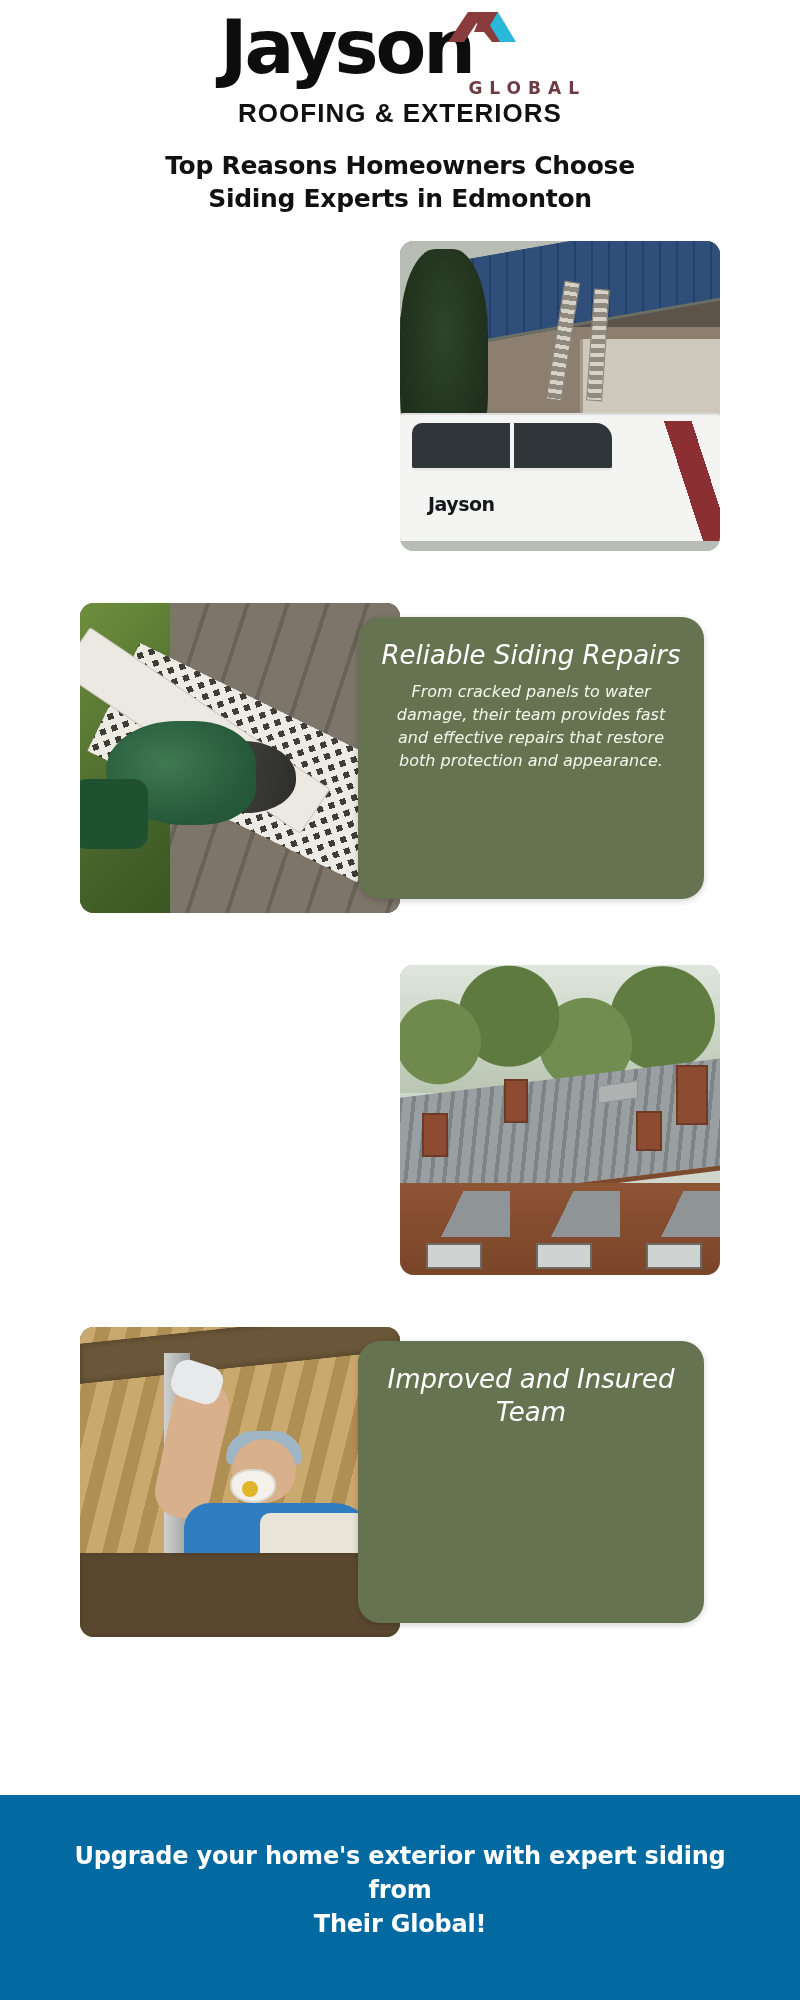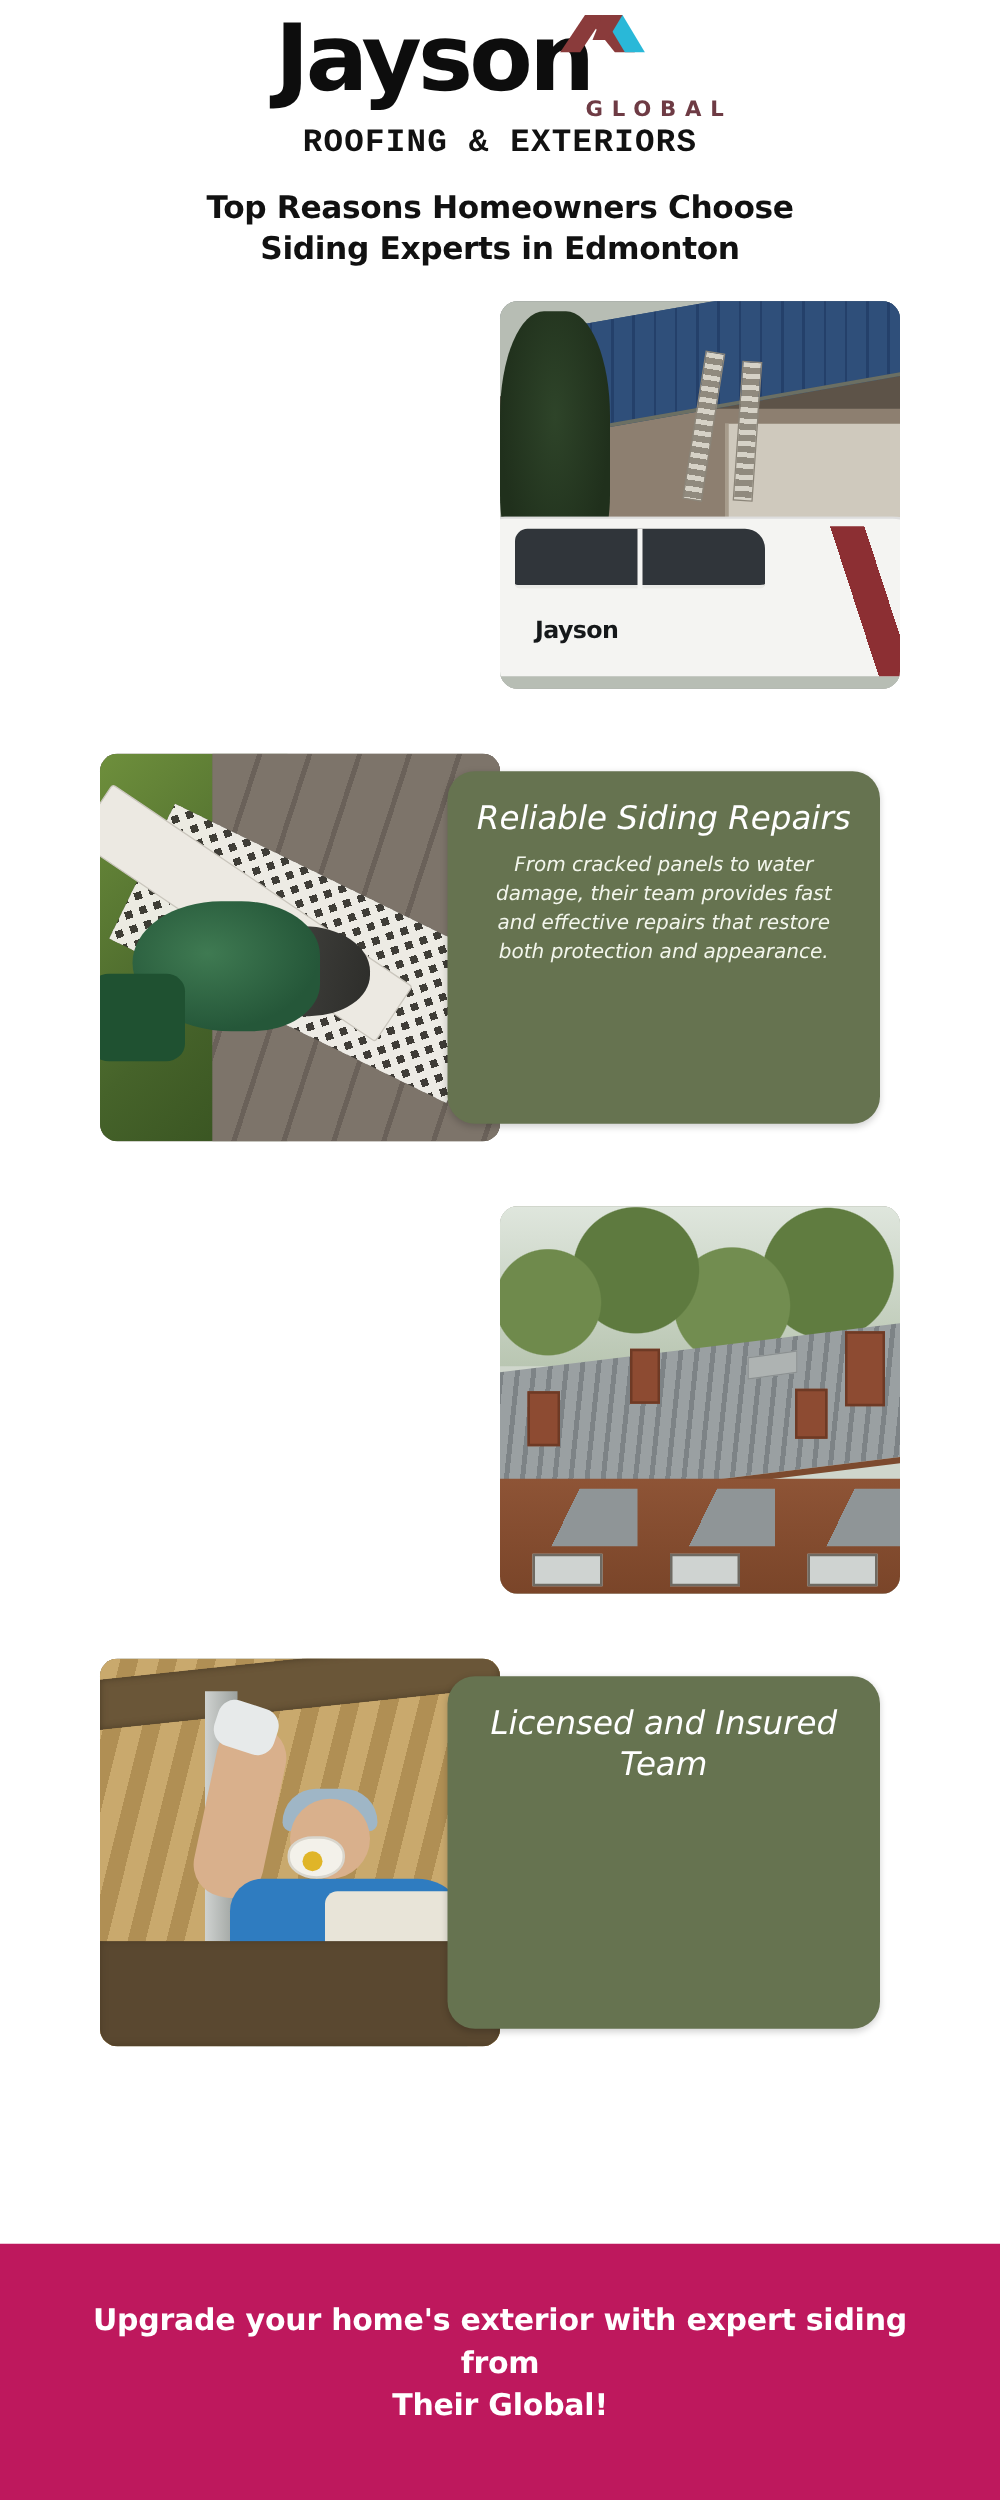--- a/index.html
+++ b/index.html
@@ -44,21 +44,21 @@
     position:absolute;
     right:-6px;
     bottom:2px;
     font-family:"DejaVu Sans", sans-serif;
     font-weight:bold;
     font-size:17px;
     letter-spacing:7px;
     color:#6e3b44;
   }
   .logo-tagline {
-    font-family:Liberation Mono, monospace;
+    font-family:Liberation Sans, sans-serif;
     font-weight:bold;
     font-size:26px;
     letter-spacing:1px;
     color:#111111;
     margin-top:-6px;
   }
 
   .headline {
     margin-top:20px;
     font-family:"DejaVu Sans", sans-serif;
@@ -326,21 +326,21 @@
     position:absolute; left:92px; top:36px; width:50px; height:38px;
     background:#e7eaea; border-radius:14px; transform:rotate(18deg);
   }
 
   
   .footer {
     position:absolute;
     left:0; bottom:0;
     width:800px;
     height:205px;
-    background:#be185d;
+    background:#0369a1;
     display:flex;
     align-items:flex-start;
     justify-content:center;
     padding-top:44px;
   }
   .footer-text {
     font-family:"DejaVu Sans", sans-serif;
     font-weight:bold;
     font-size:24px;
     line-height:34px;
@@ -448,21 +448,21 @@
         <div class="torso"></div>
         <div class="bib"></div>
         <div class="cap"></div>
         <div class="head"></div>
         <div class="mask"></div>
         <div class="maskv"></div>
         <div class="beam2"></div>
       </div>
     </div>
     <div class="card-panel">
-      <div class="card-title">Licensed and Insured Team</div>
+      <div class="card-title">Improved and Insured Team</div>
     </div>
   </div>
 
 </div>
 
 <div class="footer">
   <div class="footer-text">
     <span>Upgrade your home's exterior with expert siding from</span>
     <br>
     <span>Their Global!</span>

